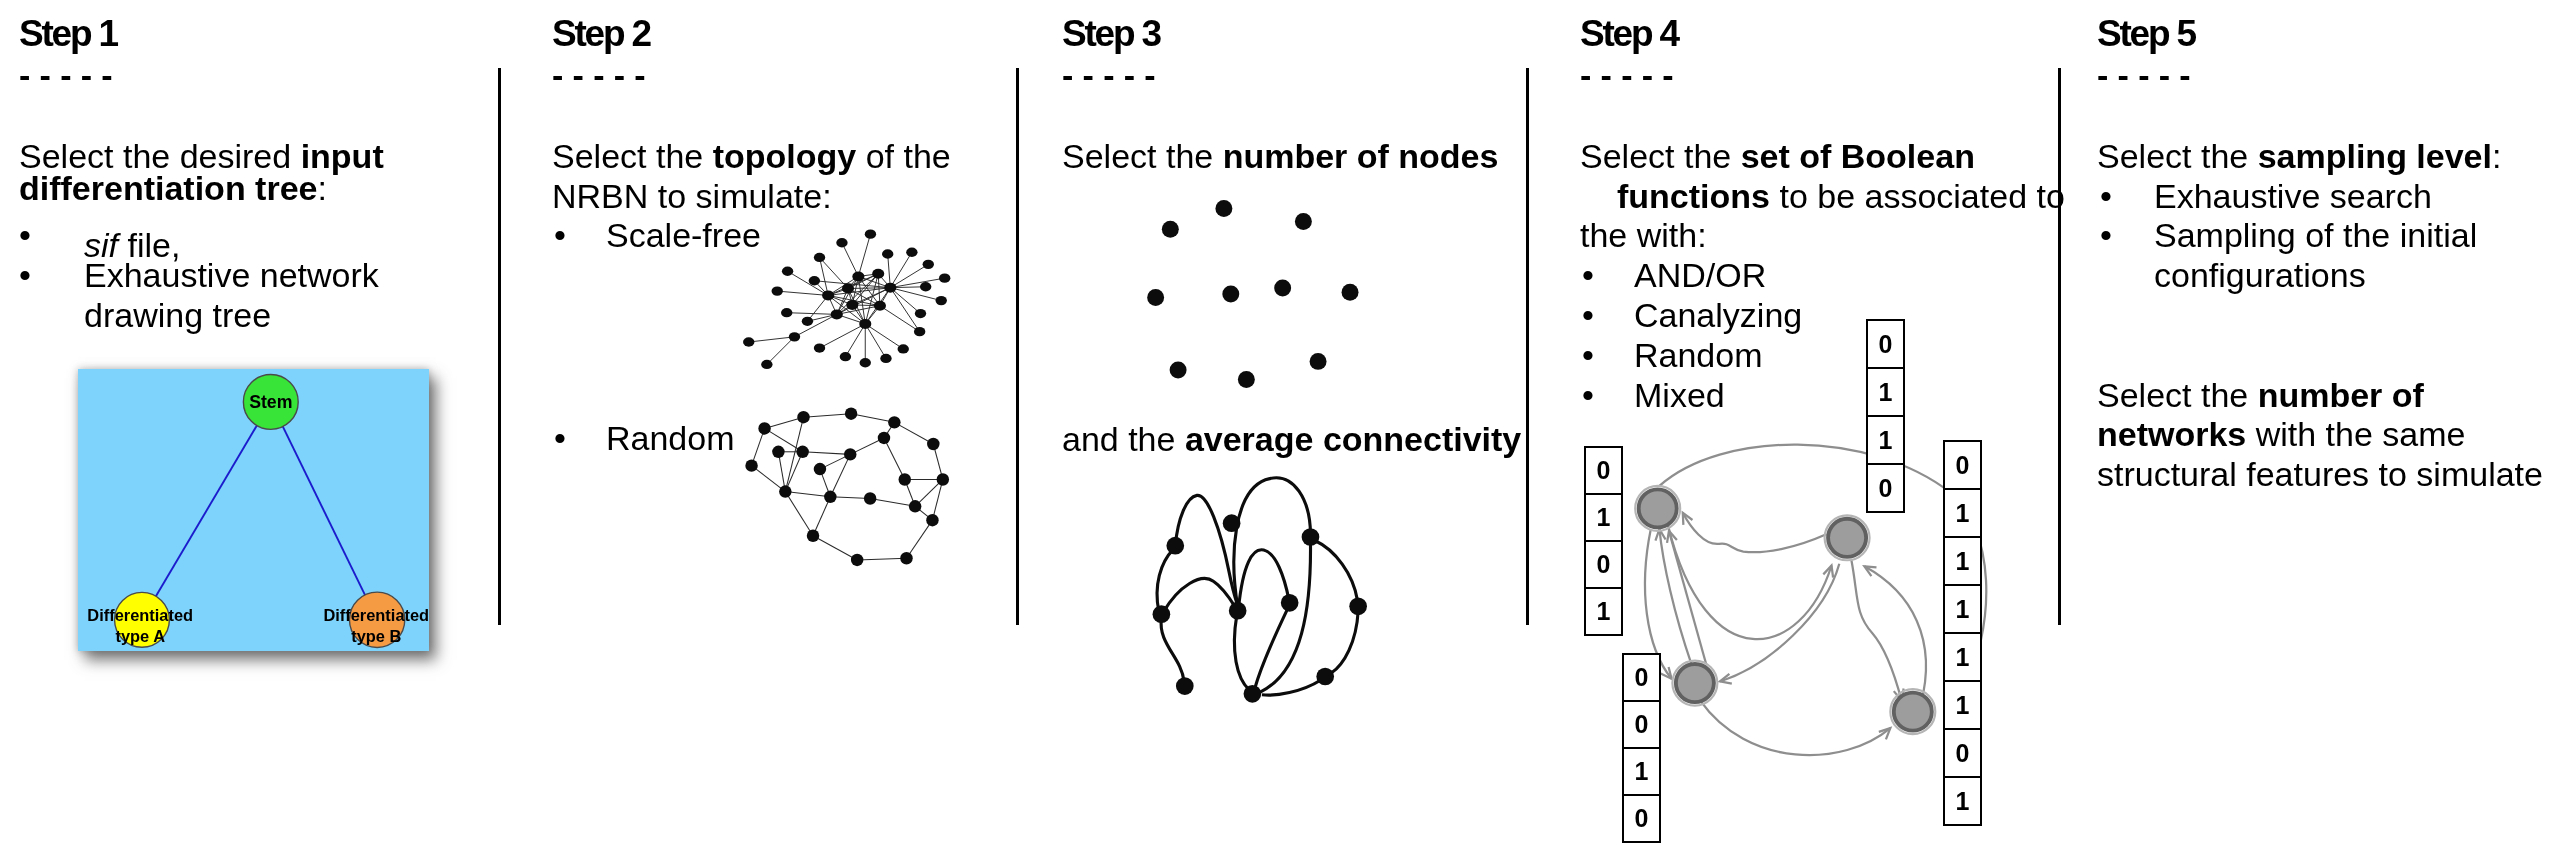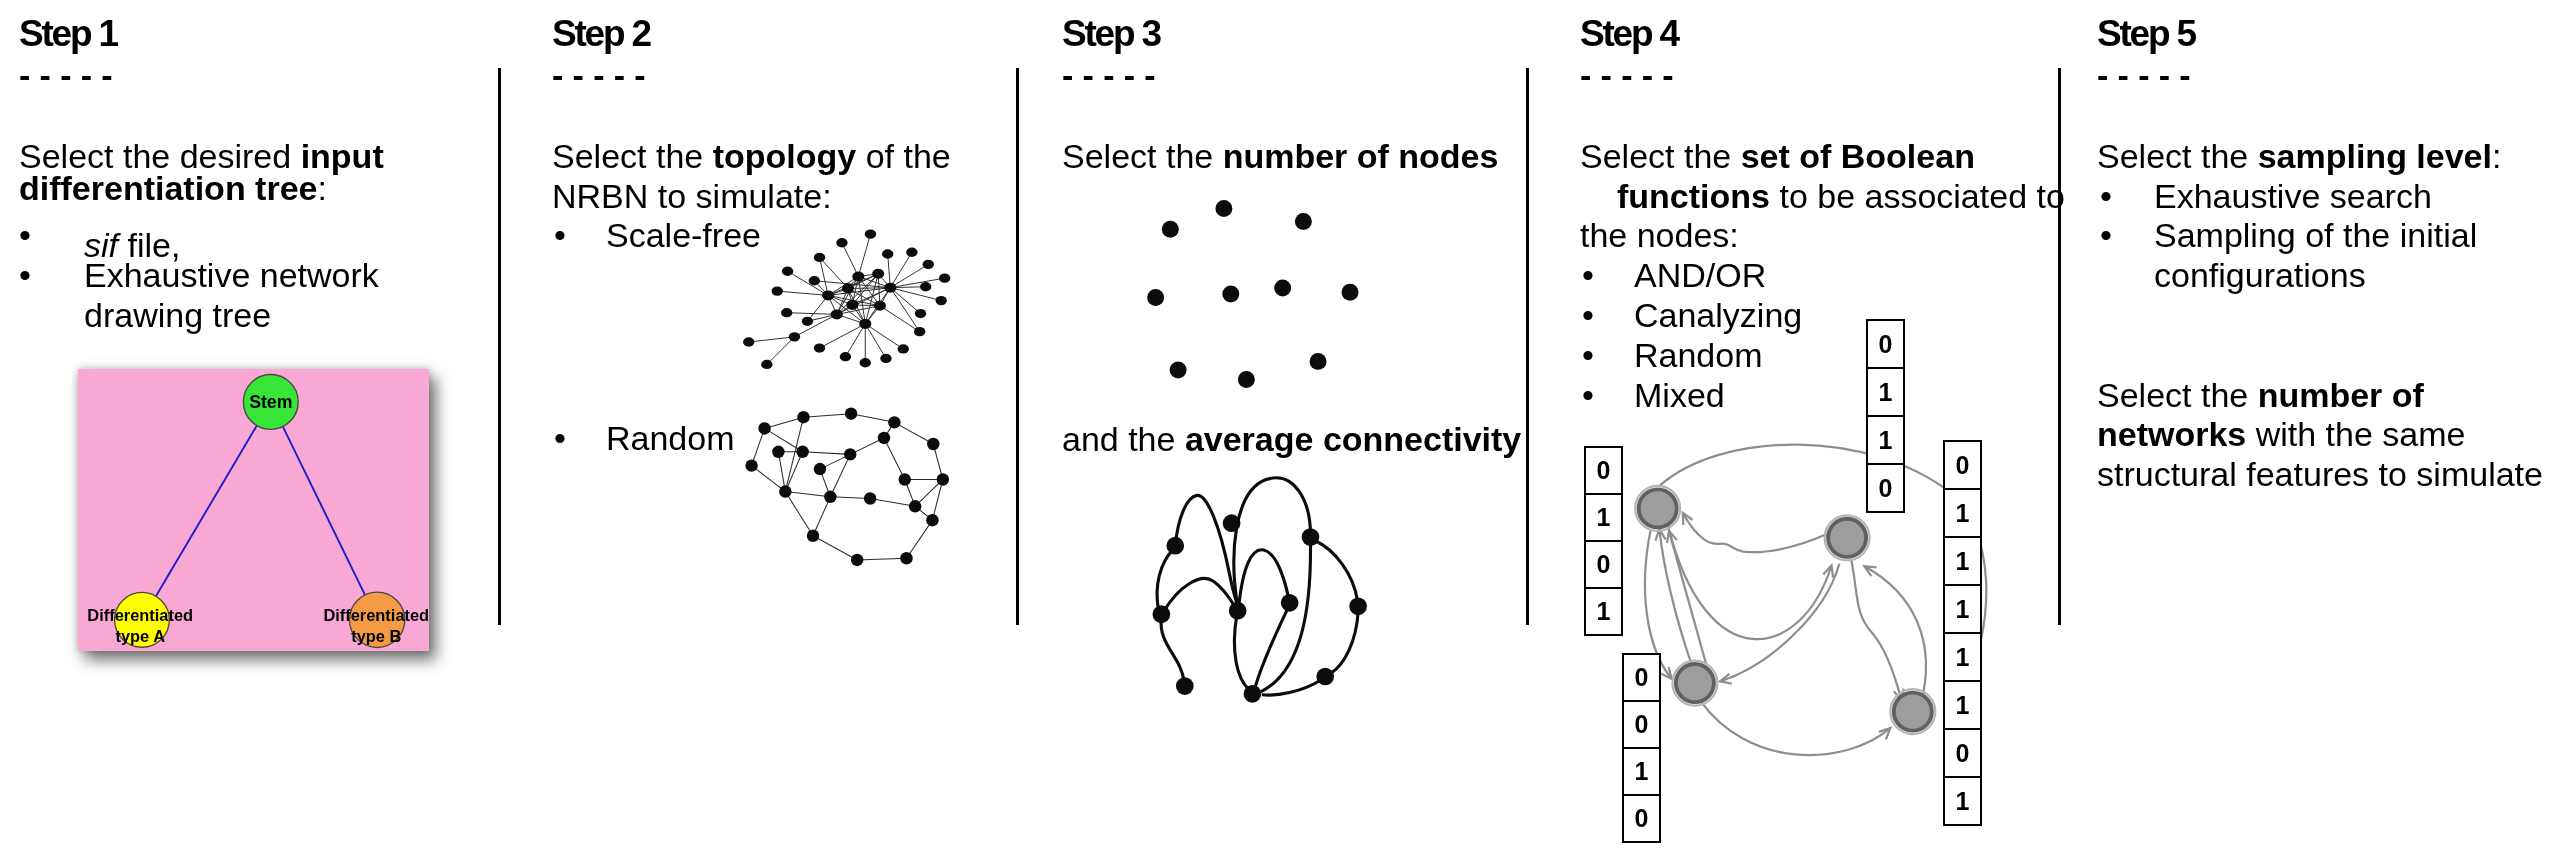--- a/index.html
+++ b/index.html
@@ -265,21 +265,21 @@
 <div style="position:absolute;left:1943px;top:440px;width:35px;border:2.6px solid #000;background:#fff;font-weight:bold;font-size:25px;font-family:'Liberation Sans',sans-serif">
     <div style="height:46px;display:flex;align-items:center;justify-content:center">0</div>
     <div style="height:46px;border-top:2.6px solid #000;display:flex;align-items:center;justify-content:center">1</div>
     <div style="height:46px;border-top:2.6px solid #000;display:flex;align-items:center;justify-content:center">1</div>
     <div style="height:46px;border-top:2.6px solid #000;display:flex;align-items:center;justify-content:center">1</div>
     <div style="height:46px;border-top:2.6px solid #000;display:flex;align-items:center;justify-content:center">1</div>
     <div style="height:46px;border-top:2.6px solid #000;display:flex;align-items:center;justify-content:center">1</div>
     <div style="height:46px;border-top:2.6px solid #000;display:flex;align-items:center;justify-content:center">0</div>
     <div style="height:46px;border-top:2.6px solid #000;display:flex;align-items:center;justify-content:center">1</div>
   </div>
-<div style="position:absolute;left:78px;top:369px;width:351px;height:282px;background:#f9a8d4;box-shadow:7px 8.7px 14px rgba(85,85,85,0.8), 0 0 7.8px rgba(130,130,130,0.55)">
+<div style="position:absolute;left:78px;top:369px;width:351px;height:282px;background:#7dd3fc;box-shadow:7px 8.7px 14px rgba(85,85,85,0.8), 0 0 7.8px rgba(130,130,130,0.55)">
 <svg width="351" height="282" viewBox="0 0 406 326">
 <line x1="223" y1="38" x2="74" y2="290" stroke="#1c1ccc" stroke-width="2.2"></line>
 <line x1="223" y1="38" x2="346" y2="290" stroke="#1c1ccc" stroke-width="2.2"></line>
 <circle cx="223" cy="38" r="31.7" fill="#37e437" stroke="#4a4a4a" stroke-width="1.6"></circle>
 <circle cx="74" cy="290" r="31.7" fill="#ffff00" stroke="#4a4a4a" stroke-width="1.6"></circle>
 <circle cx="346" cy="290" r="32" fill="#f59b44" stroke="#4a4a4a" stroke-width="1.6"></circle>
 <text x="223" y="45.5" text-anchor="middle" font-family="Liberation Sans" font-size="20.5" font-weight="bold" fill="#000">Stem</text>
 <text x="72" y="291.5" text-anchor="middle" font-family="Liberation Sans" font-size="19" font-weight="bold" fill="#000">Differentiated</text>
 <text x="72" y="315.5" text-anchor="middle" font-family="Liberation Sans" font-size="19" font-weight="bold" fill="#000">type A</text>
 <text x="345" y="291.5" text-anchor="middle" font-family="Liberation Sans" font-size="19" font-weight="bold" fill="#000">Differentiated</text>
@@ -309,21 +309,21 @@
 <div class="ln " style="left:552px;top:136px">Select the <b>topology</b> of the</div>
 <div class="ln " style="left:552px;top:176px">NRBN to simulate:</div>
 <div class="ln" style="left:554px;top:215px">•</div>
 <div class="ln" style="left:606px;top:215px">Scale-free</div>
 <div class="ln" style="left:554px;top:418px">•</div>
 <div class="ln" style="left:606px;top:418px">Random</div>
 <div class="ln " style="left:1062px;top:136px">Select the <b>number of nodes</b></div>
 <div class="ln " style="left:1062px;top:419px">and the <b>average connectivity</b></div>
 <div class="ln " style="left:1580px;top:136px">Select the <b>set of Boolean</b></div>
 <div class="ln " style="left:1617px;top:176px"><b>functions</b> to be associated to</div>
-<div class="ln " style="left:1580px;top:215px">the nodes:</div>
+<div class="ln " style="left:1580px;top:215px">the with:</div>
 <div class="ln" style="left:1582px;top:255px">•</div>
 <div class="ln" style="left:1634px;top:255px">AND/OR</div>
 <div class="ln" style="left:1582px;top:295px">•</div>
 <div class="ln" style="left:1634px;top:295px">Canalyzing</div>
 <div class="ln" style="left:1582px;top:335px">•</div>
 <div class="ln" style="left:1634px;top:335px">Random</div>
 <div class="ln" style="left:1582px;top:375px">•</div>
 <div class="ln" style="left:1634px;top:375px">Mixed</div>
 <div class="ln " style="left:2097px;top:136px">Select the <b>sampling level</b>:</div>
 <div class="ln" style="left:2100px;top:176px">•</div>

